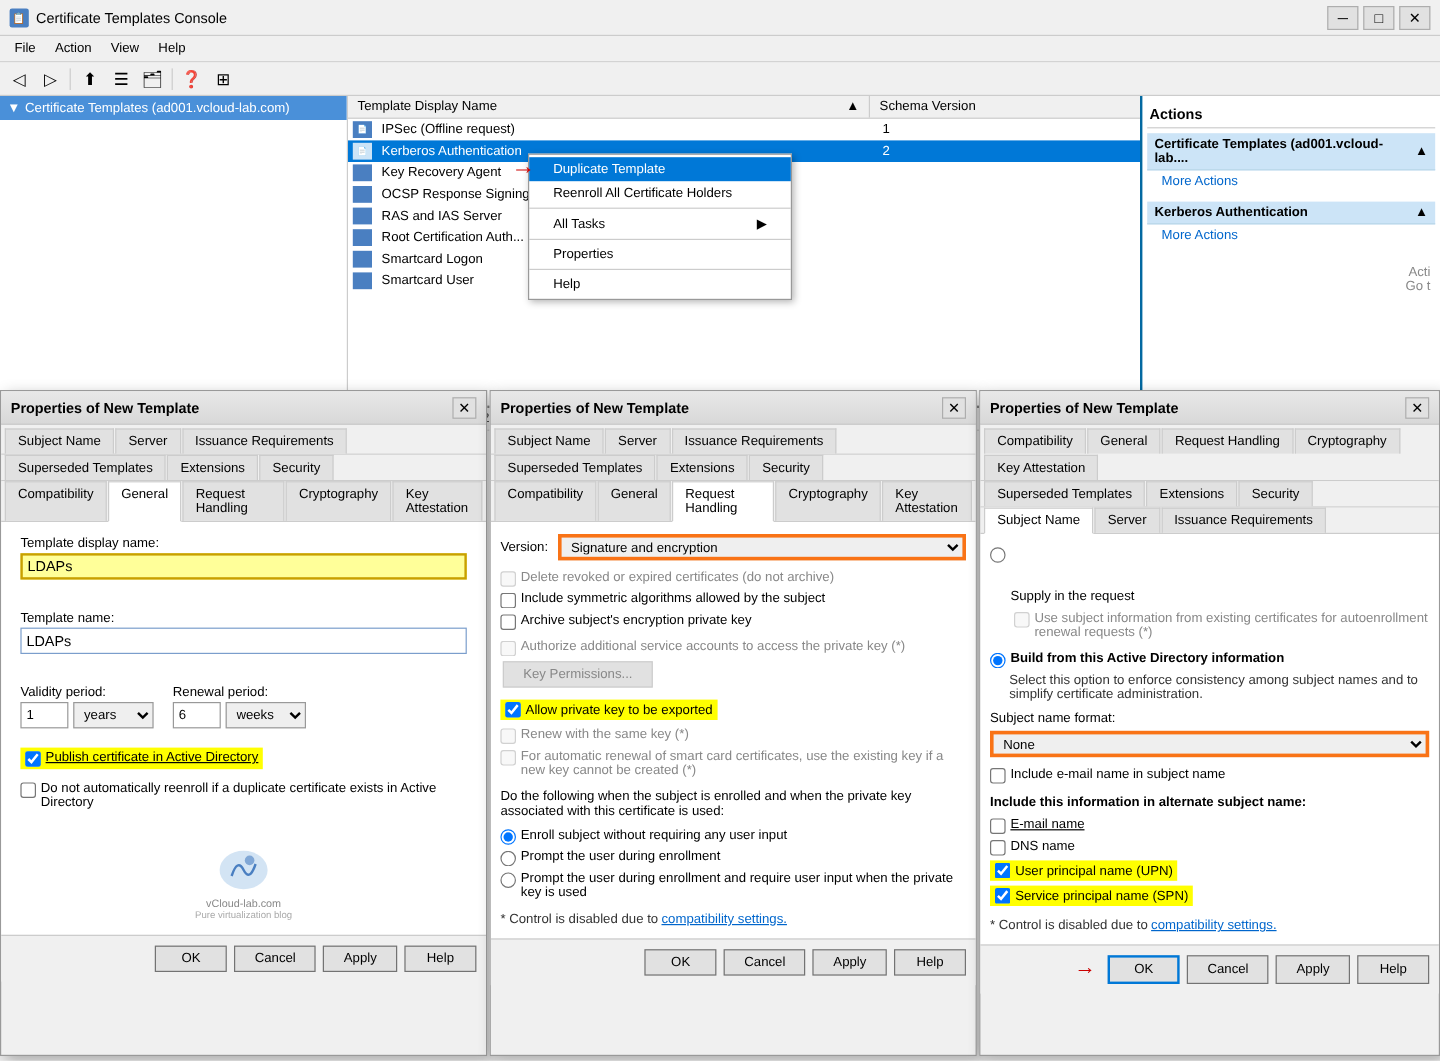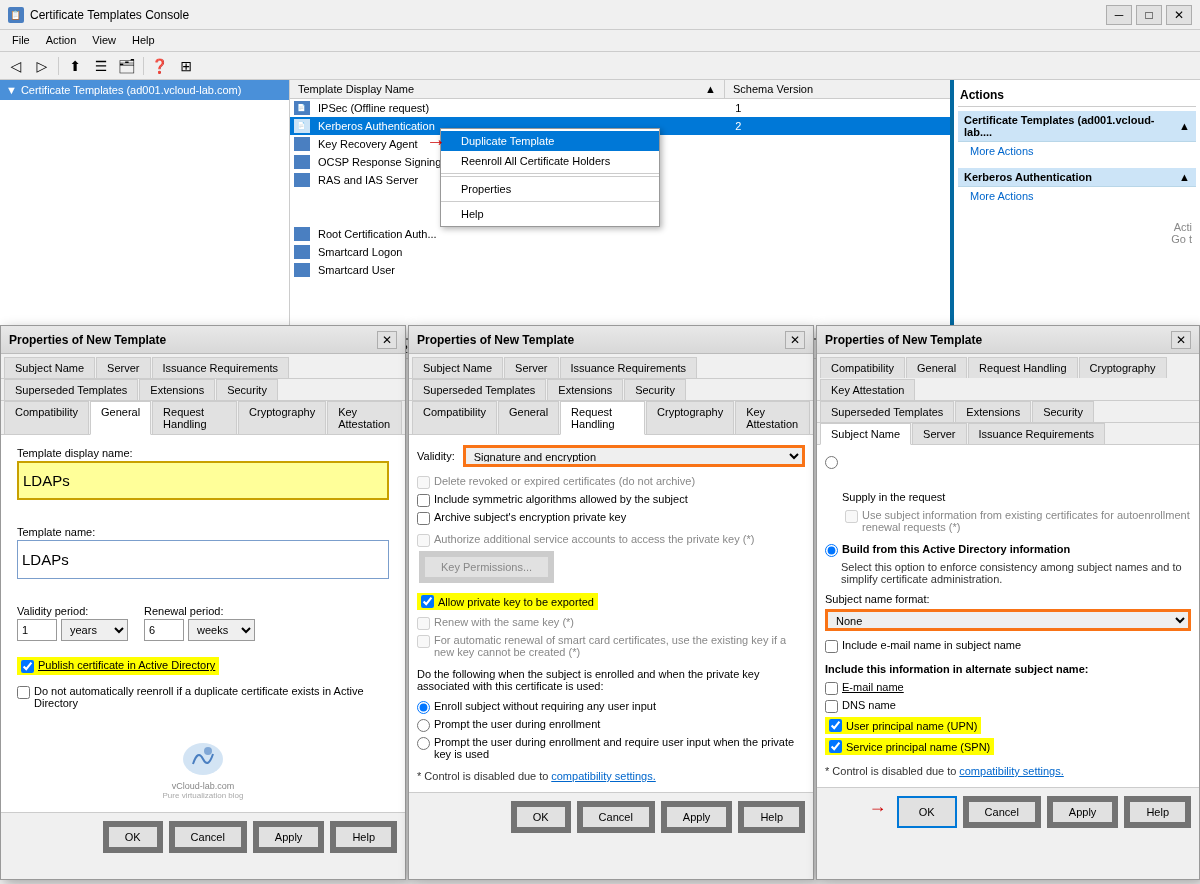--- a/index.html
+++ b/index.html
@@ -16,21 +16,21 @@
     .menu-bar { background: #f0f0f0; border-bottom: 1px solid #ccc; display: flex; padding: 2px 4px; height: 22px; }
     .menu-item { padding: 2px 8px; cursor: pointer; font-size: 11px; }
 
     
     .toolbar { background: #f0f0f0; border-bottom: 1px solid #ccc; display: flex; align-items: center; padding: 2px 4px; height: 28px; gap: 2px; }
     .toolbar-btn { width: 24px; height: 22px; border: 1px solid transparent; background: transparent; cursor: pointer; display: flex; align-items: center; justify-content: center; font-size: 14px; }
     .toolbar-sep { width: 1px; height: 18px; background: #ccc; margin: 0 2px; }
     .tree-header { background: #4a90d9; color: white; padding: 4px 6px; font-size: 11px; display: flex; align-items: center; gap: 4px; }
 
     
-    .actions-panel { width: 250px; border-left: 4px solid #0369a1; background: #fff; padding: 4px; overflow: auto; }
+    .actions-panel { width: 250px; border-left: 2px solid #0369a1; background: #fff; padding: 4px; overflow: auto; }
     .actions-header { font-size: 12px; font-weight: bold; padding: 4px 2px; border-bottom: 1px solid #ccc; margin-bottom: 4px; }
     .action-section { margin-bottom: 8px; }
     .action-section-title { background: #cce4f7; padding: 3px 6px; font-size: 11px; font-weight: bold; display: flex; align-items: center; justify-content: space-between; cursor: pointer; border-bottom: 1px solid #b8d6e8; }
     .action-item { padding: 3px 12px; cursor: pointer; font-size: 11px; color: #0066cc; }
 
     
     .context-menu { position: absolute; background: white; border: 1px solid #999; box-shadow: 2px 2px 6px rgba(0,0,0,0.3); z-index: 100; min-width: 220px; padding: 2px 0; }
     .ctx-item { padding: 4px 20px; cursor: pointer; font-size: 11px; display: flex; align-items: center; justify-content: space-between; }
     .ctx-item.highlighted { background: #0078d7; color: white; }
     .ctx-separator { height: 1px; background: #ccc; margin: 2px 0; }
@@ -40,33 +40,33 @@
     .dialog { position: absolute; background: #f0f0f0; border: 1px solid #999; box-shadow: 4px 4px 12px rgba(0,0,0,0.3); }
     .dialog-title { background: linear-gradient(to bottom, #e8e8e8, #d8d8d8); border-bottom: 1px solid #bbb; padding: 6px 8px; display: flex; align-items: center; justify-content: space-between; height: 28px; }
     .dialog-title-text { font-size: 12px; font-weight: bold; }
     .dialog-close { width: 20px; height: 18px; border: 1px solid #adadad; background: #e1e1e1; cursor: pointer; display: flex; align-items: center; justify-content: center; font-size: 12px; }
     .tab { padding: 4px 10px; border: 1px solid #ccc; background: #e1e1e1; cursor: pointer; font-size: 11px; border-bottom: none; position: relative; }
     .tab.active { background: #fff; border-bottom: 1px solid #fff; z-index: 1; margin-bottom: -1px; }
 
     
     .form-group { margin-bottom: 10px; padding: 0 8px; }
     .form-label { font-size: 11px; margin-bottom: 2px; display: block; }
-    .form-input { width: 100%; border: 1px solid #7b9ecc; background: #ffffcc; padding: 3px 4px; font-size: 15px; height: 39px; }
+    .form-input { width: 100%; border: 1px solid #7b9ecc; background: #ffffcc; padding: 3px 4px; font-size: 12px; height: 22px; }
     .form-input-normal { background: #fff; }
 
     
     .check-item { display: flex; align-items: flex-start; gap: 4px; margin-bottom: 6px; font-size: 11px; }
     .check-item input[type="checkbox"], .check-item input[type="radio"] { margin-top: 1px; }
 
     
     select { font-size: 11px; padding: 2px 4px; border: 3px solid #f97316; }
     .dropdown-full { width: 100%; height: 22px; }
 
     
-    .btn { padding: 4px 16px; border: 6px solid #737373; background: #e1e1e1; cursor: pointer; font-size: 11px; min-width: 60px; }
+    .btn { padding: 4px 16px; border: 1px solid #737373; background: #e1e1e1; cursor: pointer; font-size: 11px; min-width: 60px; }
     .btn.default { border: 2px solid #0078d7; }
     .dialog-buttons { display: flex; justify-content: flex-end; gap: 6px; padding: 8px; border-top: 1px solid #ccc; background: #f0f0f0; }
     .validity-num { width: 40px; border: 1px solid #999; padding: 3px 4px; font-size: 11px; height: 22px; }
     .validity-unit { height: 22px; font-size: 11px; border: 1px solid #999; }
     .link-text { color: #0066cc; cursor: pointer; text-decoration: underline; }
 
     
     .indent { padding-left: 24px; }
     .disabled { color: #888; }
   </style>
@@ -149,21 +149,21 @@
       <div style="display:flex; align-items:center; padding:2px 4px;">
         <div style="width:16px; height:14px; background:#4a7fc1; margin-right:4px;"></div>
         <div style="flex:2; padding:1px 4px; font-size:11px;">OCSP Response Signing</div>
         <div style="flex:1; padding:1px 8px; font-size:11px;"></div>
       </div>
       <div style="display:flex; align-items:center; padding:2px 4px;">
         <div style="width:16px; height:14px; background:#4a7fc1; margin-right:4px;"></div>
         <div style="flex:2; padding:1px 4px; font-size:11px;">RAS and IAS Server</div>
         <div style="flex:1; padding:1px 8px; font-size:11px;"></div>
       </div>
-      <div style="display:flex; align-items:center; padding:2px 4px;margin-top:36px;">
+      <div style="display:flex; align-items:center; padding:2px 4px;">
         <div style="width:16px; height:14px; background:#4a7fc1; margin-right:4px;"></div>
         <div style="flex:2; padding:1px 4px; font-size:11px;">Root Certification Auth...</div>
         <div style="flex:1; padding:1px 8px; font-size:11px;"></div>
       </div>
       <div style="display:flex; align-items:center; padding:2px 4px;">
         <div style="width:16px; height:14px; background:#4a7fc1; margin-right:4px;"></div>
         <div style="flex:2; padding:1px 4px; font-size:11px;">Smartcard Logon</div>
         <div style="flex:1; padding:1px 8px; font-size:11px;"></div>
       </div>
       <div style="display:flex; align-items:center; padding:2px 4px;">
@@ -203,20 +203,24 @@
 
   <div class="context-menu" style="left:440px; top:128px;">
     <div class="ctx-item highlighted">
       <span>Duplicate Template</span>
 
     </div>
     <div class="ctx-item">
       <span>Reenroll All Certificate Holders</span>
     </div>
     <div class="ctx-separator"></div>
+    <div class="ctx-item">
+      <span>All Tasks</span>
+      <span class="arrow">▶</span>
+    </div>
     <div class="ctx-separator"></div>
     <div class="ctx-item">
       <span>Properties</span>
     </div>
     <div class="ctx-separator"></div>
     <div class="ctx-item">
       <span>Help</span>
     </div>
   </div>
 
@@ -338,21 +342,21 @@
     <div style="display:flex; background:#f0f0f0; border-bottom:1px solid #ccc; padding:0 3px; gap:1px;">
       <div class="tab">Compatibility</div>
       <div class="tab">General</div>
       <div class="tab active">Request Handling</div>
       <div class="tab">Cryptography</div>
       <div class="tab">Key Attestation</div>
     </div>
 
     <div style="background:#fff; padding:10px 8px; flex:1; overflow:auto;">
       <div style="display:flex; align-items:center; gap:8px; margin-bottom:8px;">
-        <label style="font-size:11px; white-space:nowrap;">Validity:</label>
+        <label style="font-size:11px; white-space:nowrap;">Version:</label>
         <select style="flex:1; height:22px; font-size:11px;">
           <option>Signature and encryption</option>
           <option>Signature</option>
           <option>Encryption</option>
         </select>
       </div>
 
       <div class="check-item disabled" style="color:#888; margin-bottom:4px;">
         <input type="checkbox" disabled="" style="">
         <span style="font-size:11px;">Delete revoked or expired certificates (do not archive)</span>

